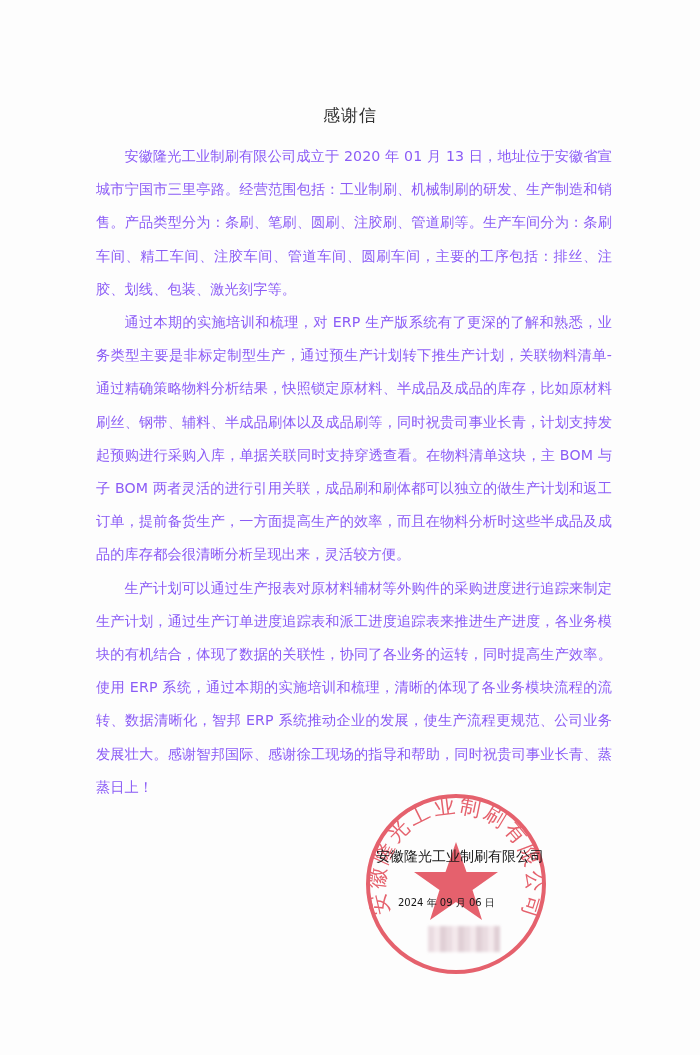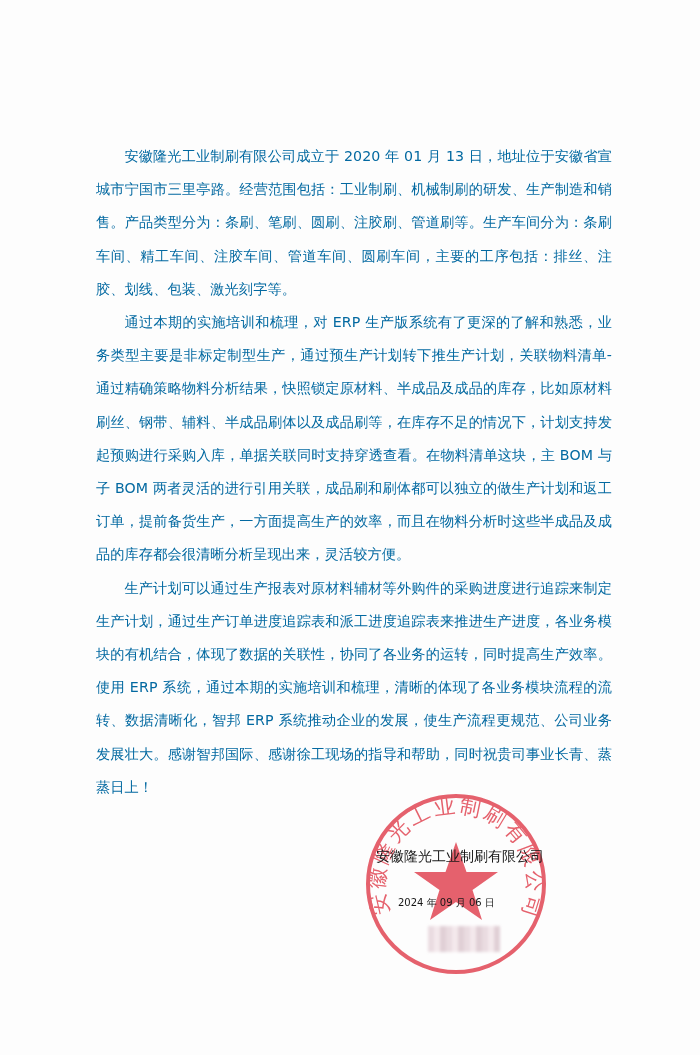--- a/index.html
+++ b/index.html
@@ -30,21 +30,21 @@
       color: #333;
       letter-spacing: 1px;
     }
     .body-text {
       position: absolute;
       left: 96px;
       top: 140px;
       width: 516px;
       font-size: 14.2px;
       line-height: 33.2px;
-      color: #0369a1;
+      color: #8b5cf6;
     }
     .body-text p {
       margin: 0;
       text-indent: 2em;
       text-align: justify;
       text-align-last: left;
       letter-spacing: 0.1px;
     }
     .body-text p + p {
       margin-top: 0px;
@@ -87,24 +87,25 @@
       background: repeating-linear-gradient(90deg, #e7d6dc 0 6px, #f3e6ea 6px 12px, #dcc8cf 12px 18px);
       filter: blur(1.5px);
       opacity: 0.85;
     }
   </style>
 </head>
 <body>
 
 <div class="page">
 
+  <div class="title">感谢信</div>
 
   <div class="body-text">
     <p>安徽隆光工业制刷有限公司成立于 2020 年 01 月 13 日，地址位于安徽省宣城市宁国市三里亭路。经营范围包括：工业制刷、机械制刷的研发、生产制造和销售。产品类型分为：条刷、笔刷、圆刷、注胶刷、管道刷等。生产车间分为：条刷车间、精工车间、注胶车间、管道车间、圆刷车间，主要的工序包括：排丝、注胶、划线、包装、激光刻字等。</p>
-    <p>通过本期的实施培训和梳理，对 ERP 生产版系统有了更深的了解和熟悉，业务类型主要是非标定制型生产，通过预生产计划转下推生产计划，关联物料清单-通过精确策略物料分析结果，快照锁定原材料、半成品及成品的库存，比如原材料刷丝、钢带、辅料、半成品刷体以及成品刷等，在库存不足的情况下，计划支持发起预购进行采购入库，单据关联同时支持穿透查看。在物料清单这块，主 BOM 与子 BOM 两者灵活的进行引用关联，成品刷和刷体都可以独立的做生产计划和返工订单，提前备货生产，一方面提高生产的效率，而且在物料分析时这些半成品及成品的库存都会很清晰分析呈现出来，灵活较方便。</p>
+    <p>通过本期的实施培训和梳理，对 ERP 生产版系统有了更深的了解和熟悉，业务类型主要是非标定制型生产，通过预生产计划转下推生产计划，关联物料清单-通过精确策略物料分析结果，快照锁定原材料、半成品及成品的库存，比如原材料刷丝、钢带、辅料、半成品刷体以及成品刷等，同时祝贵司事业长青，计划支持发起预购进行采购入库，单据关联同时支持穿透查看。在物料清单这块，主 BOM 与子 BOM 两者灵活的进行引用关联，成品刷和刷体都可以独立的做生产计划和返工订单，提前备货生产，一方面提高生产的效率，而且在物料分析时这些半成品及成品的库存都会很清晰分析呈现出来，灵活较方便。</p>
     <p>生产计划可以通过生产报表对原材料辅材等外购件的采购进度进行追踪来制定生产计划，通过生产订单进度追踪表和派工进度追踪表来推进生产进度，各业务模块的有机结合，体现了数据的关联性，协同了各业务的运转，同时提高生产效率。使用 ERP 系统，通过本期的实施培训和梳理，清晰的体现了各业务模块流程的流转、数据清晰化，智邦 ERP 系统推动企业的发展，使生产流程更规范、公司业务发展壮大。感谢智邦国际、感谢徐工现场的指导和帮助，同时祝贵司事业长青、蒸蒸日上！</p>
   </div>
 
   <svg class="seal" viewBox="0 0 188 188" xmlns="http://www.w3.org/2000/svg">
     <defs>
       <path id="sealArc" d="M 30 128 A 72 72 0 1 1 158 128" fill="none"></path>
     </defs>
     <circle cx="94" cy="94" r="88" fill="none" stroke="#e0404e" stroke-width="4"></circle>
     <text font-size="21" fill="#e0404e" font-family="DejaVu Sans, sans-serif" letter-spacing="3">
       <textPath href="#sealArc" startOffset="2%">安徽隆光工业制刷有限公司</textPath>

